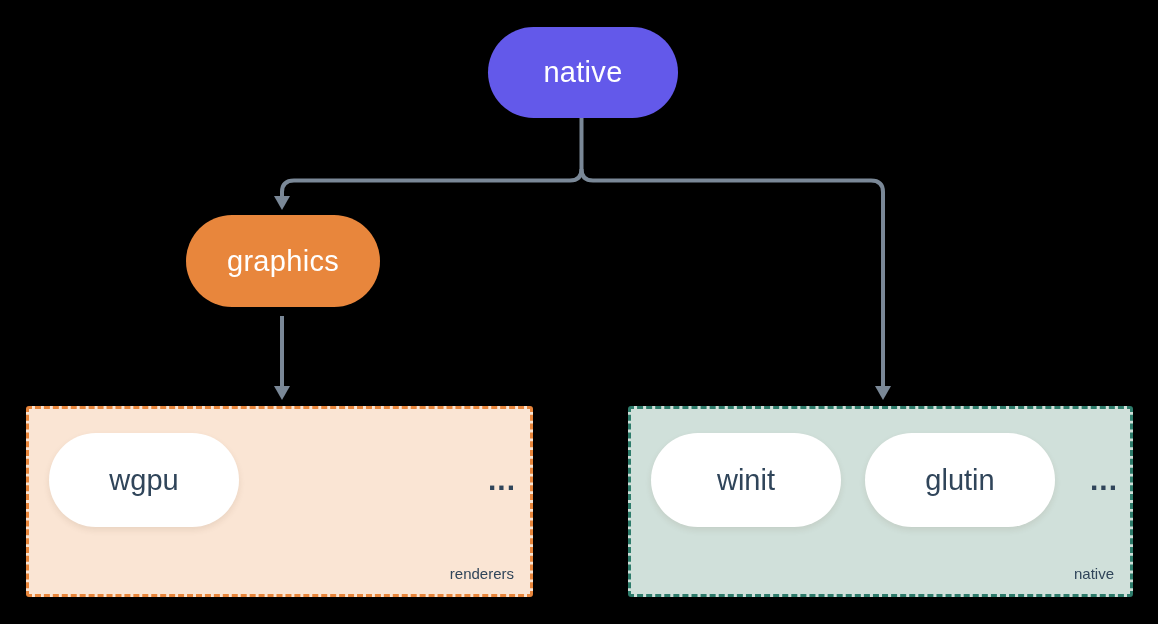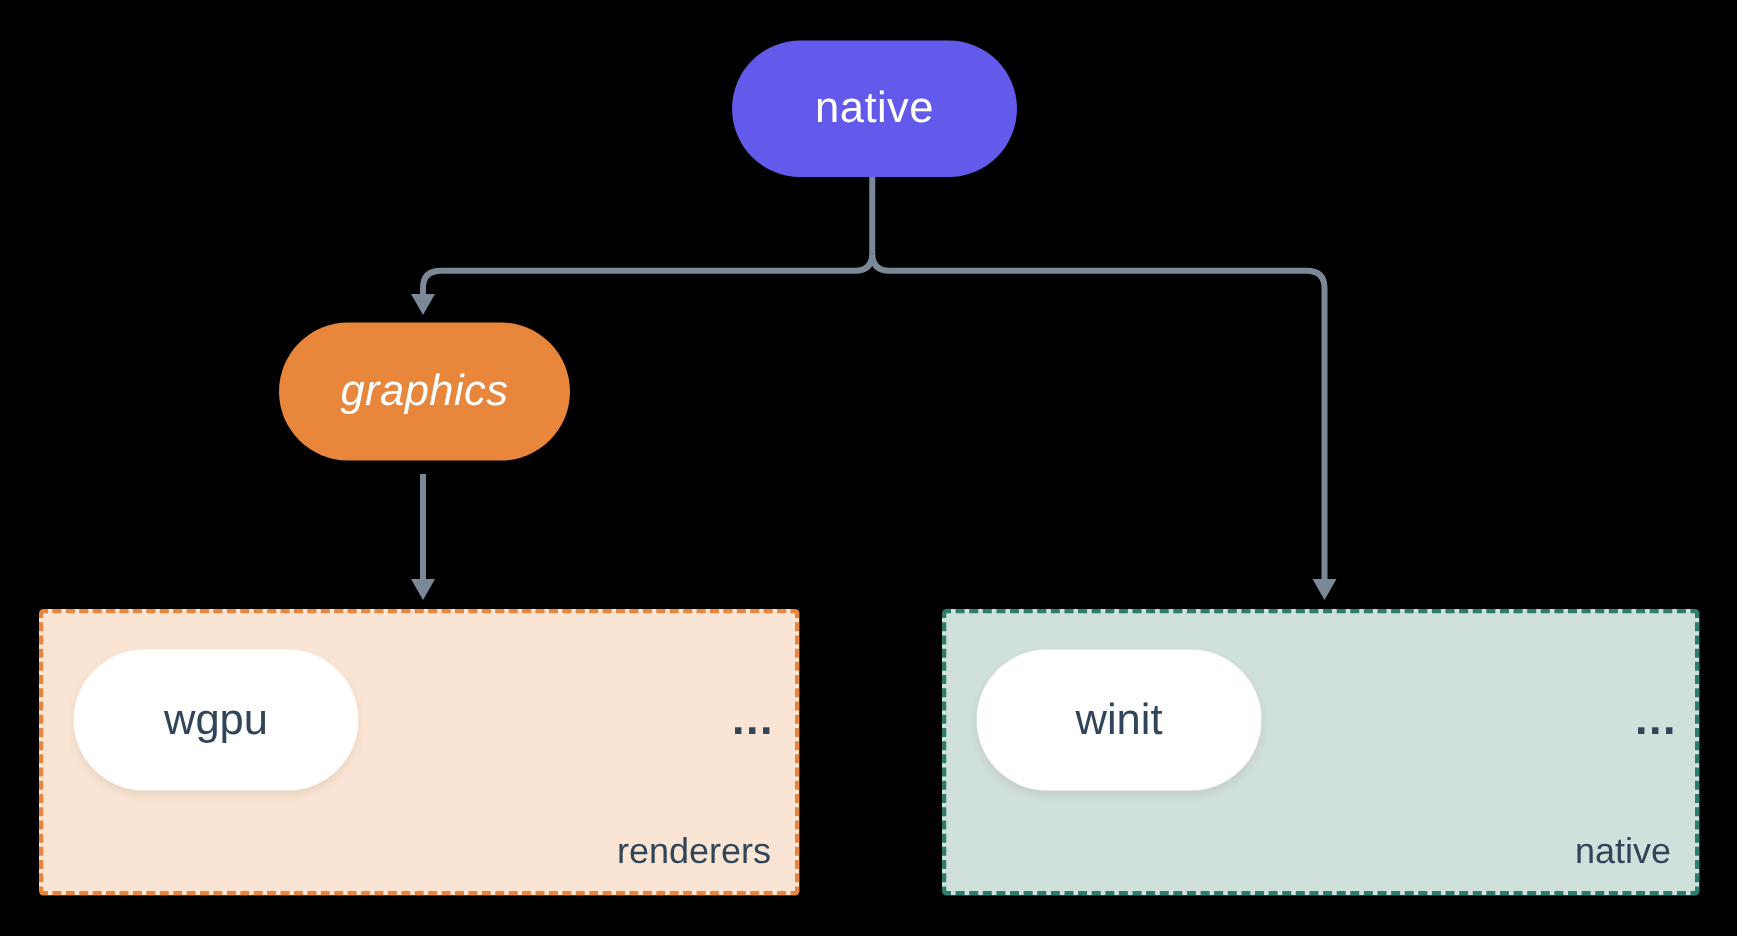--- a/index.html
+++ b/index.html
@@ -36,21 +36,20 @@
   }
   .node-native {
     left: 488px; top: 27px;
     width: 190px; height: 91px;
     background: #6359ea;
   }
   .node-graphics {
     left: 186px; top: 215px;
     width: 194px; height: 92px;
     background: #e8863c;
-    font-style: italic;
   }
   .group {
     position: absolute;
     top: 406px;
     height: 185px;
     border-radius: 3px;
   }
   .group-renderers {
     left: 26px;
     width: 501px;
@@ -93,21 +92,21 @@
     color: #30455a;
     font-size: 30px;
     font-weight: 600;
     letter-spacing: 1px;
   }
   .group-label {
     position: absolute;
     right: 16px;
     bottom: 12px;
     color: #30455a;
-    font-size: 24px;
+    font-size: 15px;
   }
 </style>
 </head>
 <body>
 
 <div class="canvas">
 
   <svg class="connectors" viewBox="0 0 1158 624" xmlns="http://www.w3.org/2000/svg">
     <g stroke="#7a8897" stroke-width="4" fill="none" stroke-linejoin="round">
 
@@ -139,17 +138,20 @@
       <span>wgpu</span>
     </div>
     <div class="ellipsis">...</div>
     <div class="group-label">renderers</div>
   </div>
 
   <div class="group group-shells">
     <div class="pill pill-1">
       <span>winit</span>
     </div>
+    <div class="pill pill-2">
+      <span>glutin</span>
+    </div>
     <div class="ellipsis">...</div>
     <div class="group-label">native</div>
   </div>
 
 </div>
 
 </body></html>

